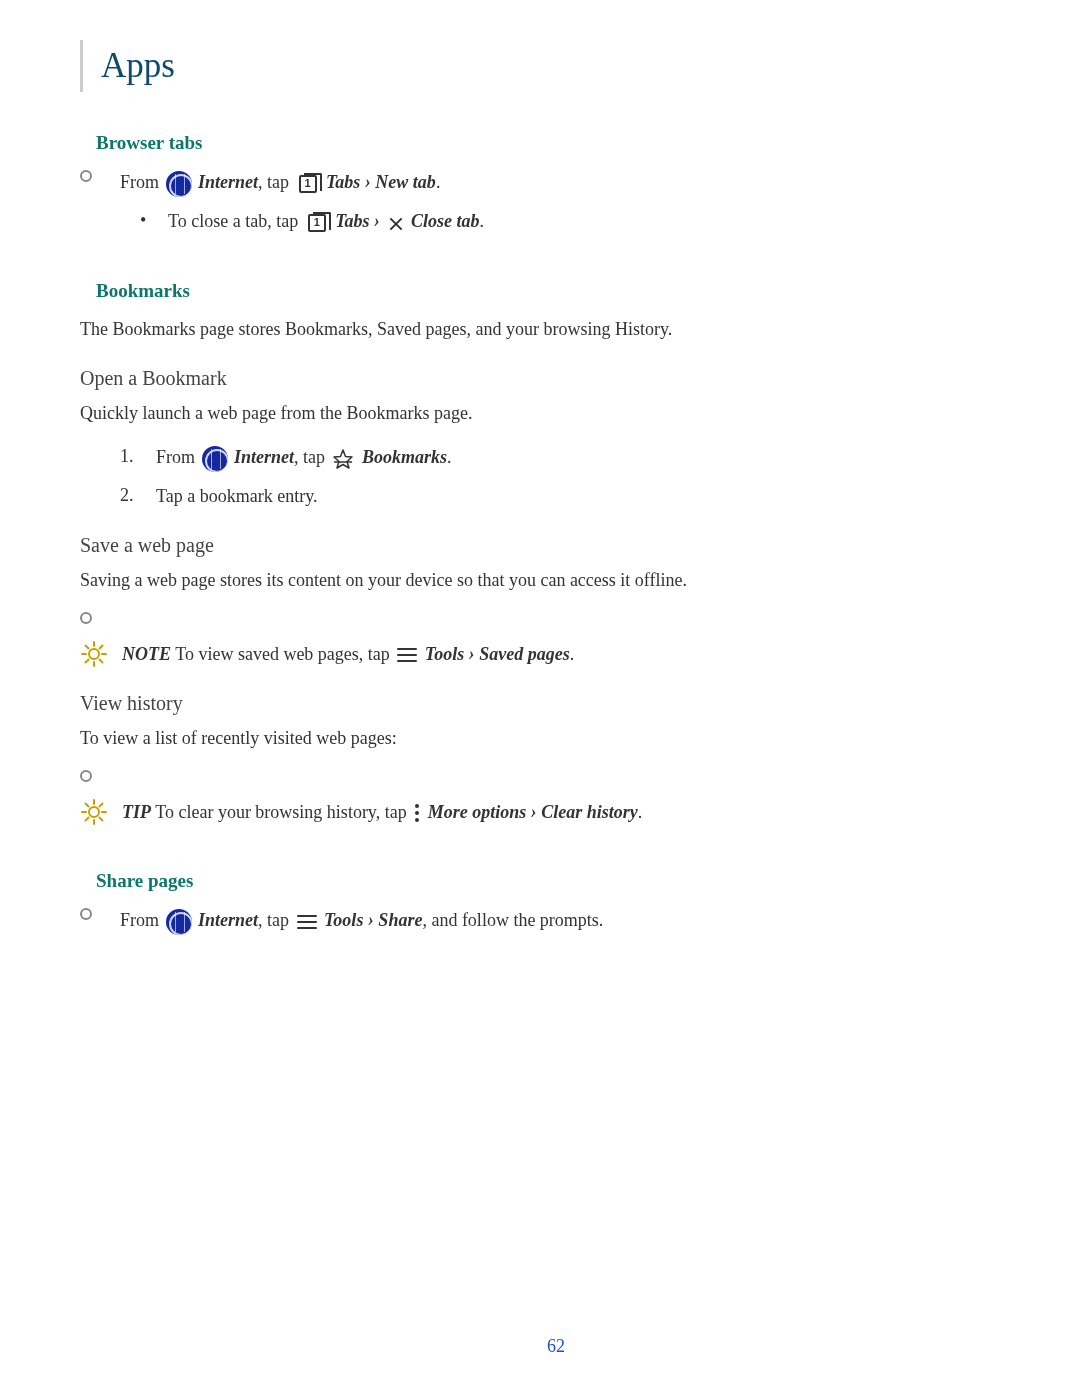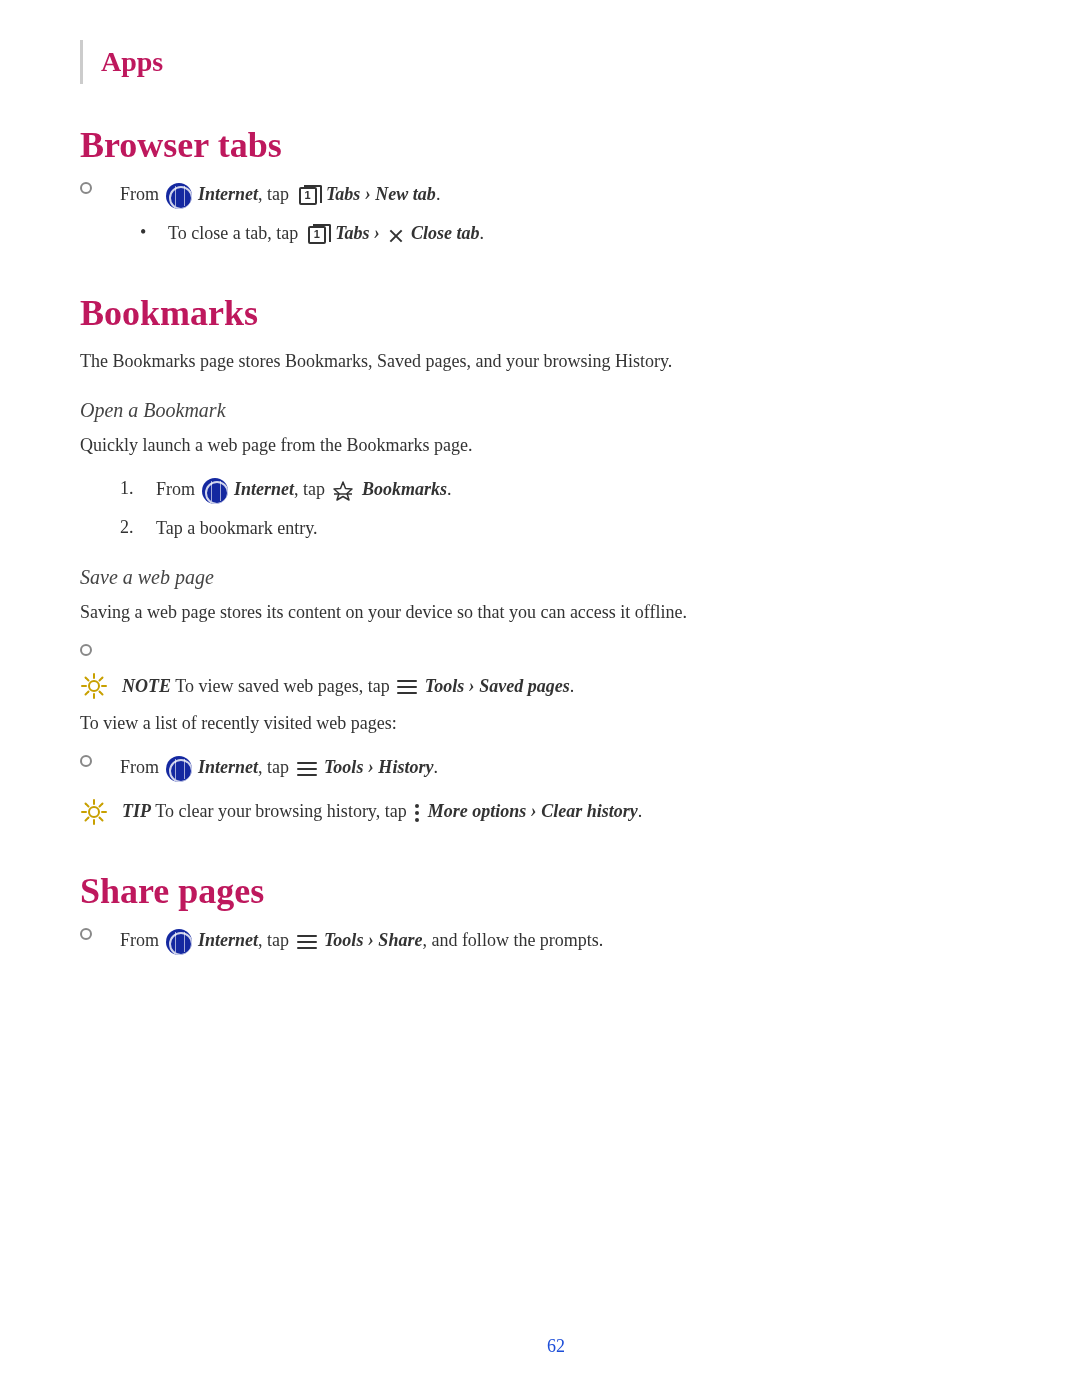--- a/index.html
+++ b/index.html
@@ -25,45 +25,45 @@
       margin-bottom: 40px;
     }
 
     .header-border {
       width: 3px;
       background: #cccccc;
       margin-right: 18px;
     }
 
     .header-title {
-      font-size: 28px;
-      font-weight: bold;
-      color: #be185d;
+      font-size: 35px;
+      font-weight: normal;
+      color: #0c4a6e;
       padding: 6px 0;
     }
 
     
     .section {
       margin-bottom: 44px;
     }
 
     .section-title-bold {
-      font-size: 36px;
+      font-size: 19px;
       font-weight: bold;
-      color: #be185d;
+      color: #0f766e;
       margin-bottom: 14px;
+      margin-left: 16px;
     }
 
     .section-subtitle {
       font-size: 20px;
       font-weight: normal;
       color: #444444;
       margin-bottom: 10px;
       margin-top: 24px;
-      font-style: italic;
     }
 
     .section-desc {
       font-size: 18px;
       color: #333333;
       margin-bottom: 16px;
       line-height: 1.5;
     }
 
     
@@ -400,36 +400,26 @@
         <span class="bold">NOTE</span>  To view saved web pages, tap
         <span class="menu-icon">
           <span></span>
             <span></span>
             <span></span>
         </span>
         <span class="bold"> Tools › Saved pages</span>.
       </div>
     </div>
 
+    <div class="section-subtitle">View history</div>
     <div class="section-desc">To view a list of recently visited web pages:</div>
 
     <div class="list-item">
       <div class="bullet">
         <span class="circle-bullet"></span>
-      </div>
-      <div class="inline-text">
-        From
-        <span class="samsung-internet"></span>
-        <span class="bold"> Internet</span>, tap
-        <span class="menu-icon">
-          <span></span>
-            <span></span>
-            <span></span>
-        </span>
-        <span class="bold"> Tools › History</span>.
       </div>
     </div>
 
     <div class="note-row">
       <div class="note-icon">
         <svg class="sun-icon" viewBox="0 0 28 28" xmlns="http://www.w3.org/2000/svg">
           <circle cx="14" cy="14" r="5" fill="none" stroke="#c8a000" stroke-width="2"></circle>
           <line x1="14" y1="2" x2="14" y2="6" stroke="#c8a000" stroke-width="2" stroke-linecap="round"></line>
           <line x1="14" y1="22" x2="14" y2="26" stroke="#c8a000" stroke-width="2" stroke-linecap="round"></line>
           <line x1="2" y1="14" x2="6" y2="14" stroke="#c8a000" stroke-width="2" stroke-linecap="round"></line>

